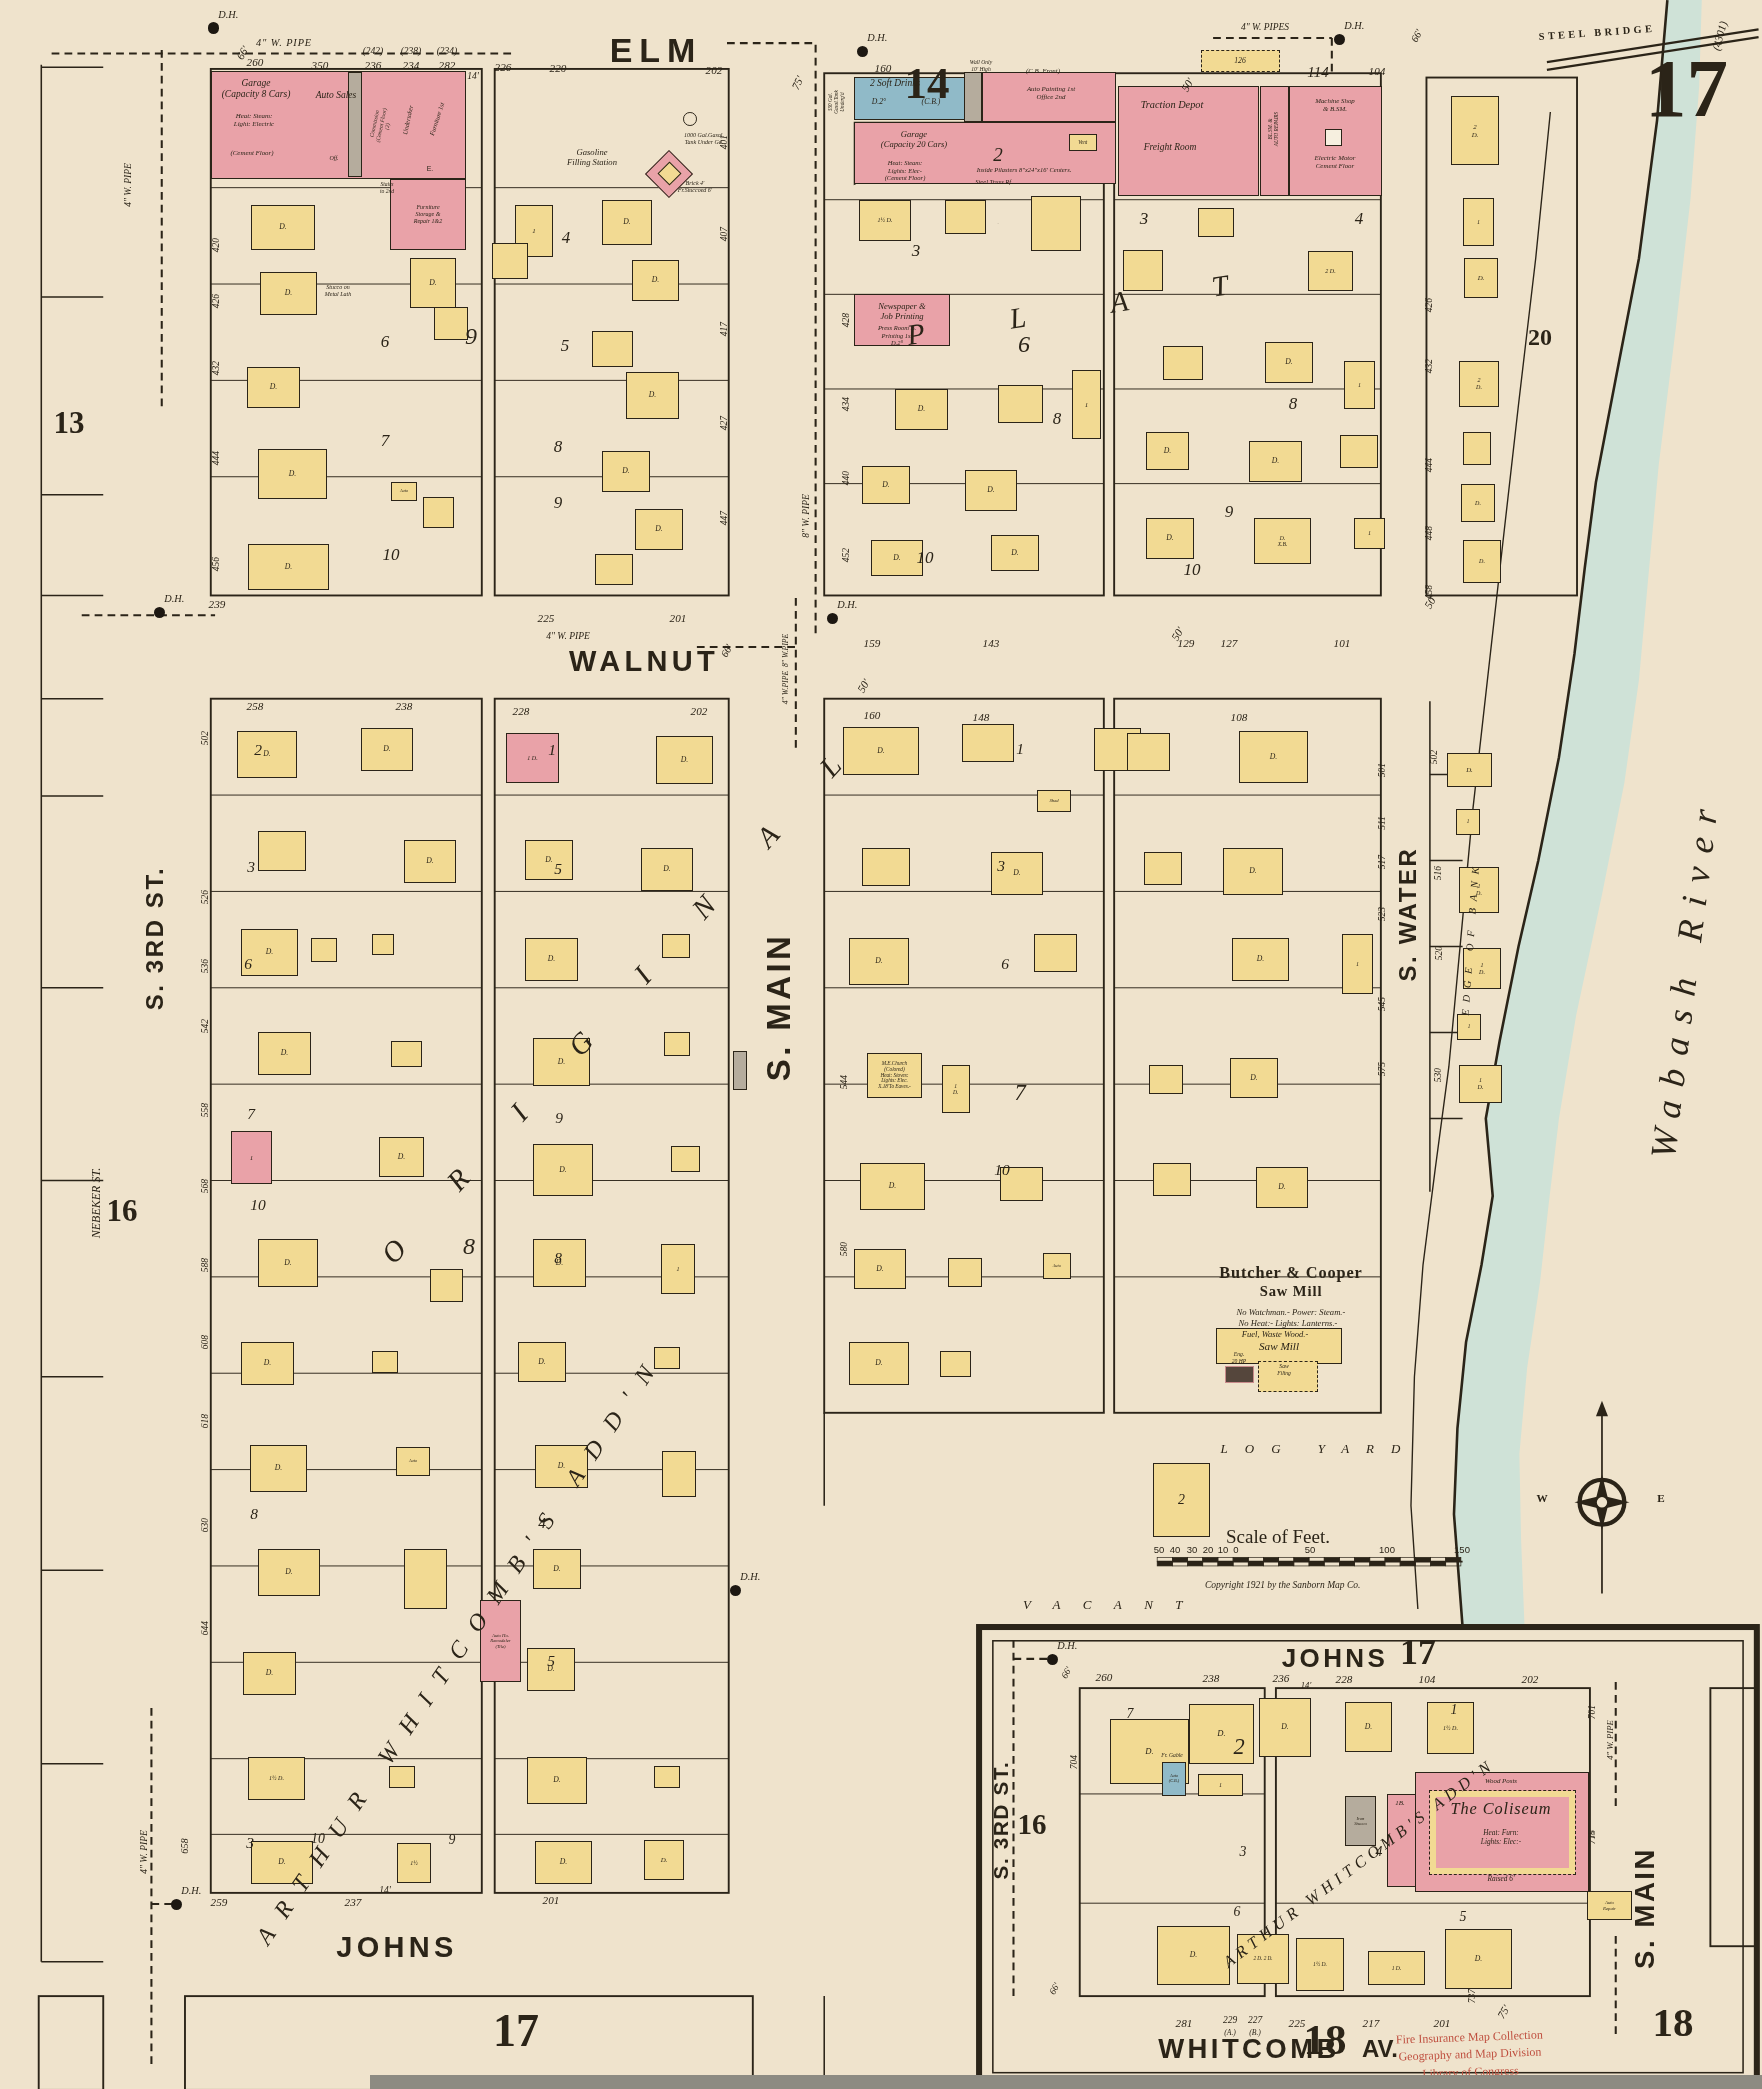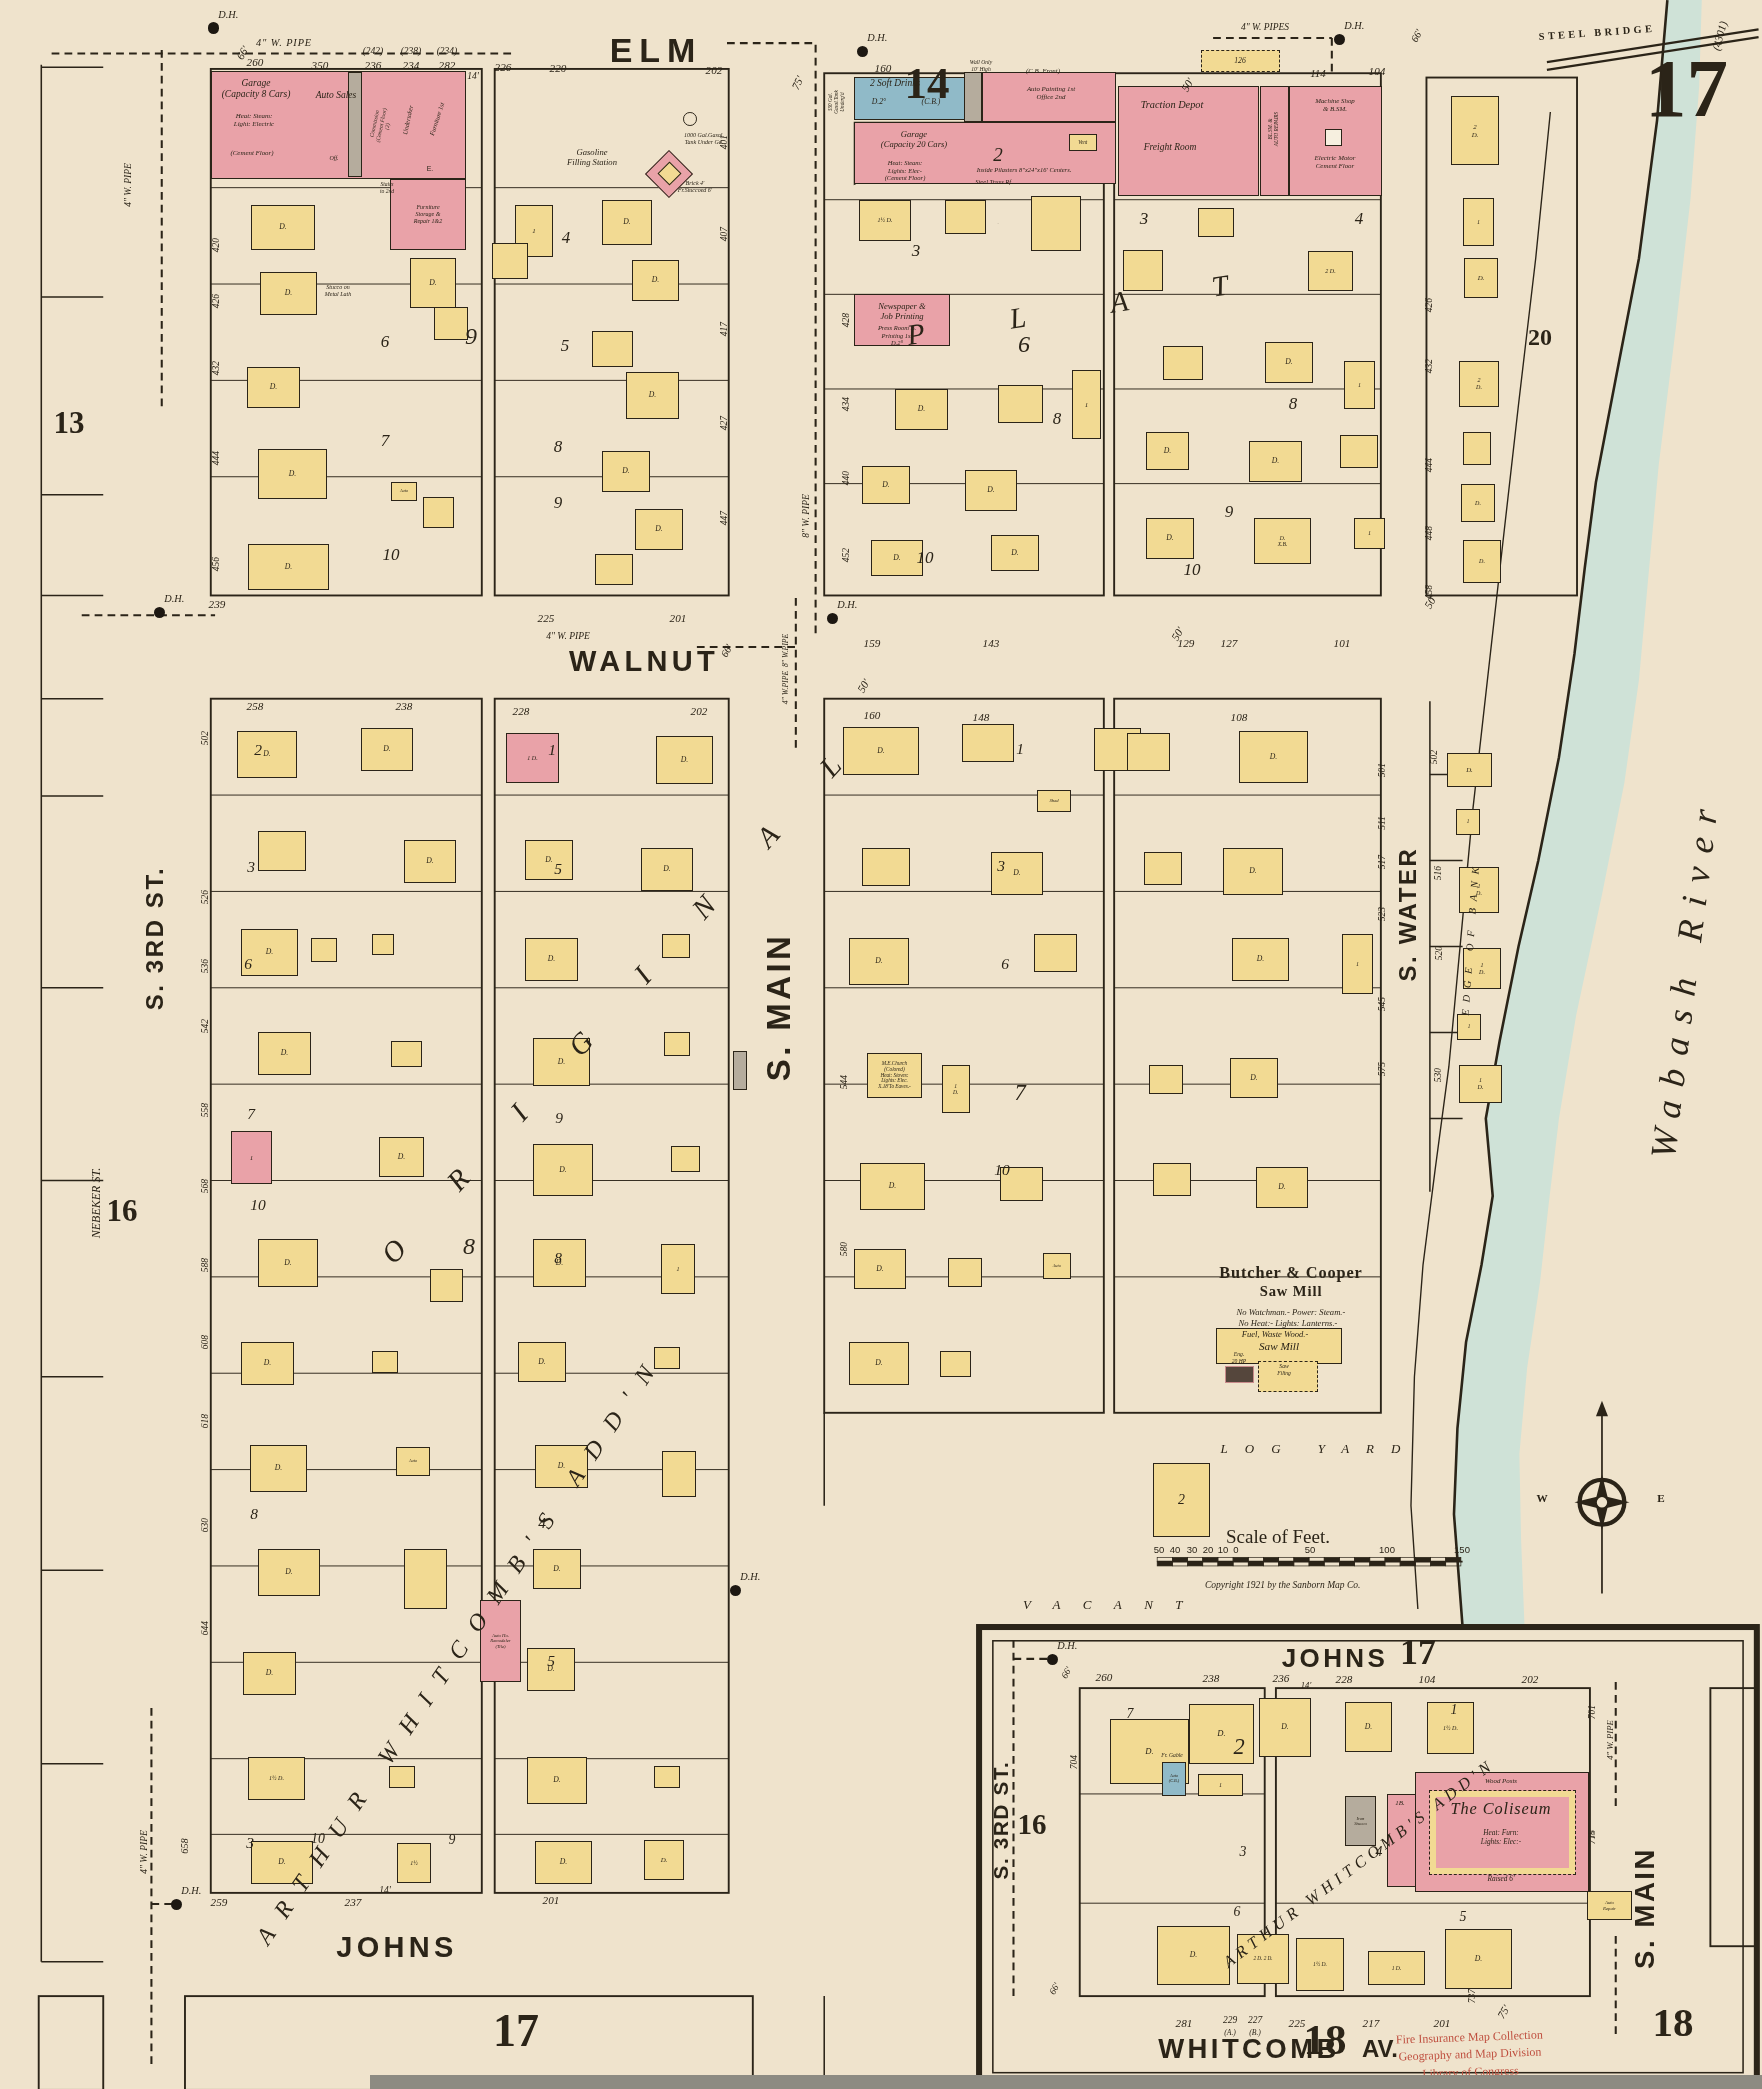--- a/index.html
+++ b/index.html
@@ -468,21 +468,21 @@
     <div class="lbl f0" style="left: 373px; top: 66px; font-size: 11.2px; transform: translate(-50%, -50%);">236</div>
     <div class="lbl f0" style="left: 411px; top: 52px; font-size: 9.5px; transform: translate(-50%, -50%);">(238)</div>
     <div class="lbl f0" style="left: 411px; top: 66px; font-size: 11.2px; transform: translate(-50%, -50%);">234</div>
     <div class="lbl f0" style="left: 447px; top: 52px; font-size: 9.5px; transform: translate(-50%, -50%);">(234)</div>
     <div class="lbl f0" style="left: 447px; top: 66px; font-size: 11.2px; transform: translate(-50%, -50%);">282</div>
     <div class="lbl f0" style="left: 473px; top: 77px; font-size: 9.5px; transform: translate(-50%, -50%);">14'</div>
     <div class="lbl f0" style="left: 503px; top: 68px; font-size: 11.2px; transform: translate(-50%, -50%);">226</div>
     <div class="lbl f0" style="left: 558px; top: 69px; font-size: 11.2px; transform: translate(-50%, -50%);">220</div>
     <div class="lbl f0" style="left: 714px; top: 71px; font-size: 11.2px; transform: translate(-50%, -50%);">202</div>
     <div class="lbl f0" style="left: 883px; top: 69px; font-size: 11.2px; transform: translate(-50%, -50%);">160</div>
-    <div class="lbl f0" style="left: 1318px; top: 73px; font-size: 11px; transform: translate(-50%, -50%); text-align: center;">114</div>
+    <div class="lbl f0" style="left: 1318px; top: 73px; font-size: 15px; transform: translate(-50%, -50%); text-align: center;">114</div>
     <div class="lbl f0" style="left: 1377px; top: 72px; font-size: 11.2px; transform: translate(-50%, -50%);">104</div>
     <div class="lbl f0" style="left: 255px; top: 707px; font-size: 11.2px; transform: translate(-50%, -50%);">258</div>
     <div class="lbl f0" style="left: 404px; top: 707px; font-size: 11.2px; transform: translate(-50%, -50%);">238</div>
     <div class="lbl f0" style="left: 521px; top: 712px; font-size: 11.2px; transform: translate(-50%, -50%);">228</div>
     <div class="lbl f0" style="left: 699px; top: 712px; font-size: 11.2px; transform: translate(-50%, -50%);">202</div>
     <div class="lbl f0" style="left: 872px; top: 716px; font-size: 11.2px; transform: translate(-50%, -50%);">160</div>
     <div class="lbl f0" style="left: 981px; top: 718px; font-size: 11.2px; transform: translate(-50%, -50%);">148</div>
     <div class="lbl f0" style="left: 1239px; top: 718px; font-size: 11.2px; transform: translate(-50%, -50%);">108</div>
     <div class="lbl f0" style="left: 217px; top: 605px; font-size: 11.2px; transform: translate(-50%, -50%);">239</div>
     <div class="lbl f0" style="left: 546px; top: 619px; font-size: 11.2px; transform: translate(-50%, -50%);">225</div>

